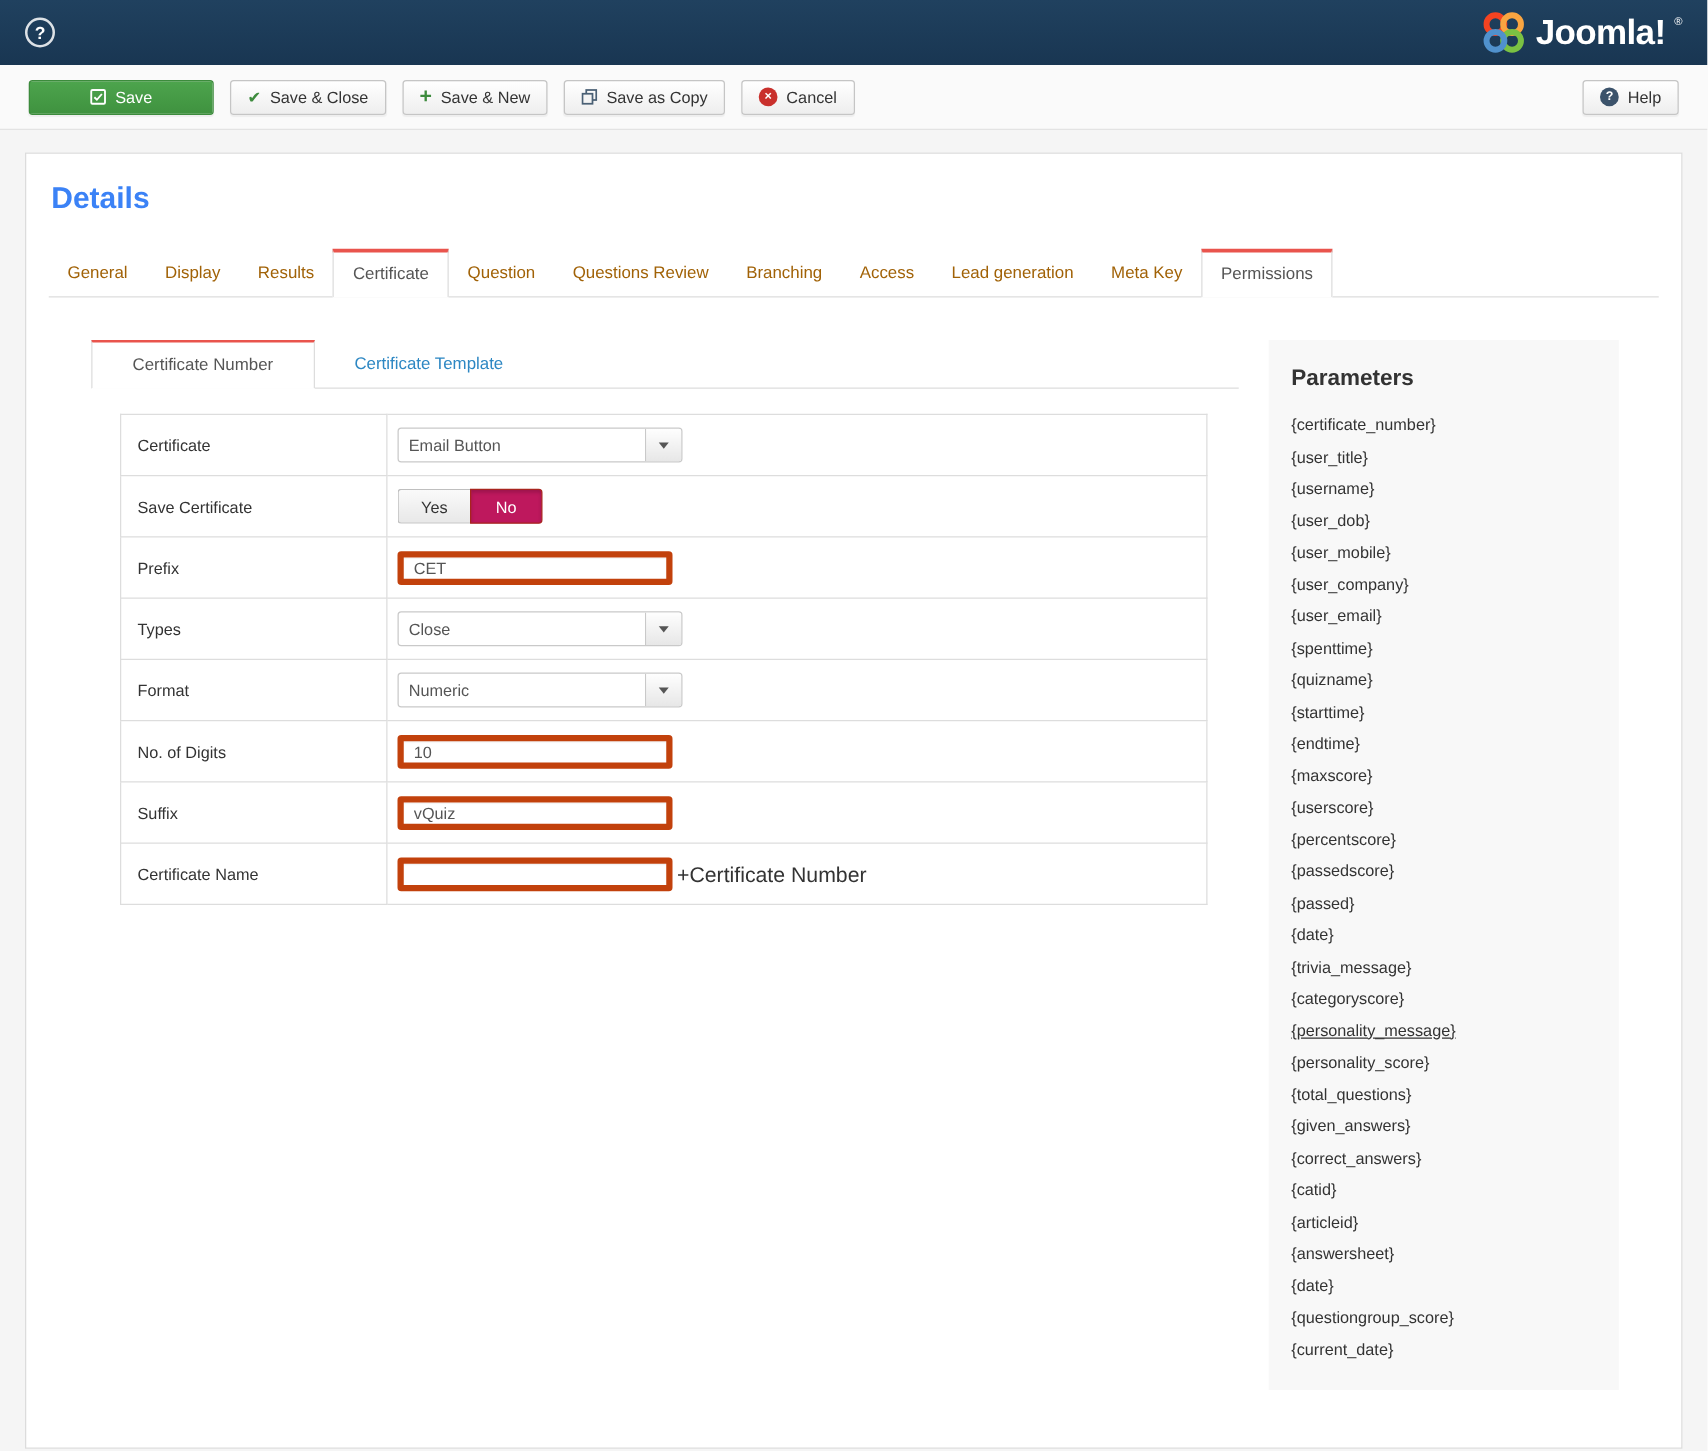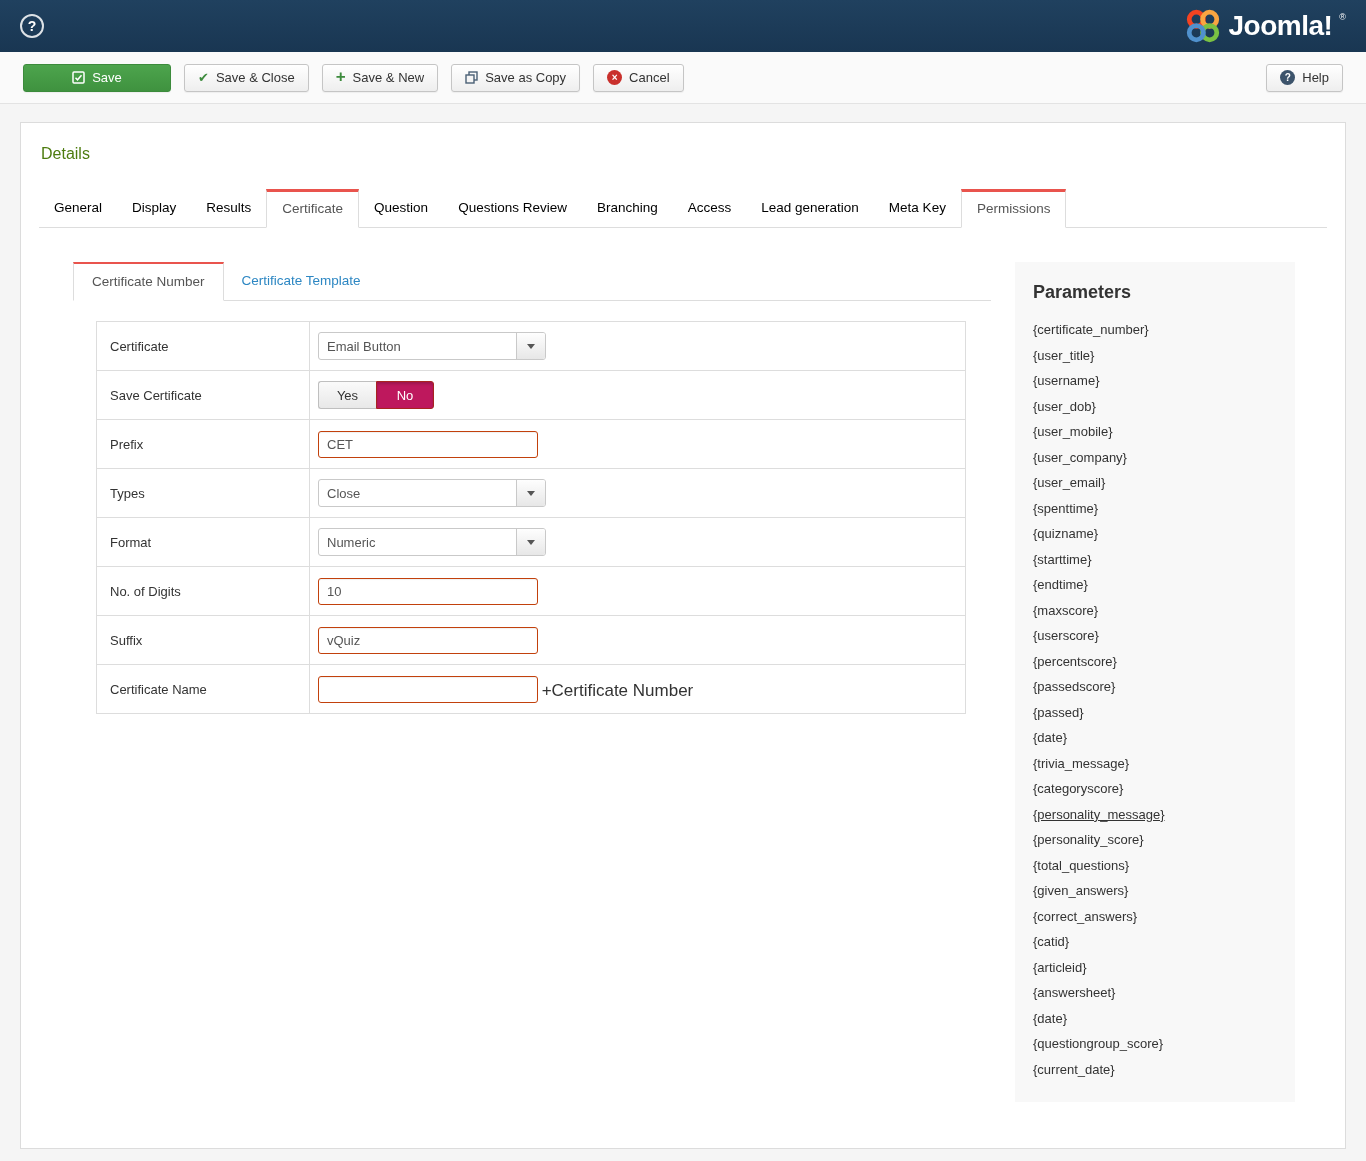--- a/index.html
+++ b/index.html
@@ -25,41 +25,41 @@
   .btn-help-right { margin-left:auto; }
   .icon-circle { width:15px; height:15px; border-radius:50%; display:inline-flex; align-items:center; justify-content:center;
                  color:#fff; font-size:10px; font-weight:bold; line-height:1; }
   .icon-cancel-bg { background:#c9302c; }
   .icon-help-bg { background:#3c536b; }
   .icon-check { color:#3d8b3d; font-size:13px; line-height:1; }
   .icon-plus { color:#3d8b3d; font-size:17px; font-weight:bold; line-height:1; margin-top:-2px; }
 
   
   .panel { margin:18px 20px 20px; background:#fff; border:1px solid #dcdcdc; min-height:1018px; }
-  .details-heading { font-size:16px; font-weight:normal; color:#4d7c0f; padding:22px 0 26px 20px; }
+  .details-heading { font-size:24px; font-weight:bold; color:#3b82f6; padding:22px 0 26px 20px; }
 
   .tabs { list-style:none; display:flex; margin:0 18px; border-bottom:1px solid #ddd; flex-wrap:wrap; }
-  .tabs li { padding:11px 15px; font-size:13.5px; color:#000000; cursor:pointer; margin-bottom:-1px; }
+  .tabs li { padding:11px 15px; font-size:13.5px; color:#a16207; cursor:pointer; margin-bottom:-1px; }
   .tabs li.active, .tabs li.accented { background:#fff; border:1px solid #ddd; border-bottom:1px solid #fff;
         border-top:3px solid #e9544d; padding-top:9px; color:#555; }
 
   .tab-content { display:flex; gap:24px; padding:34px 34px 46px 52px; }
   .left-col { width:918px; }
 
   .subtabs { list-style:none; display:flex; border-bottom:1px solid #ddd; }
-  .subtabs li { padding:11px 18px; font-size:13.5px; color:#2d87c3; cursor:pointer; margin-bottom:-1px; }
+  .subtabs li { padding:11px 32px; font-size:13.5px; color:#2d87c3; cursor:pointer; margin-bottom:-1px; }
   .subtabs li.active { background:#fff; border:1px solid #ddd; border-bottom:1px solid #fff;
         border-top:2px solid #e9544d; padding-top:10px; color:#555; }
 
   .form-table { border-collapse:collapse; margin:20px 0 0 23px; width:870px; }
   .form-table td { border:1px solid #ddd; height:49px; font-size:13px; vertical-align:middle; }
   .form-table td.lbl { width:213px; padding-left:13px; color:#333; }
   .form-table td.ctl { padding-left:8px; }
 
-  .text-input { width:220px; height:27px; border:1px solid #c2410c; border-radius:3px; padding:0 8px; font-size:13px; color:#555;
+  .text-input { width:220px; height:27px; border:5px solid #c2410c; border-radius:3px; padding:0 8px; font-size:13px; color:#555;
                 font-family:inherit; box-shadow:inset 0 1px 1px rgba(0,0,0,.06); background:#fff; }
   .select { width:228px; height:28px; border:1px solid #c9c9c9; border-radius:3px; display:inline-flex; align-items:center;
             background:#fff; cursor:pointer; vertical-align:middle; }
   .select .val { flex:1; padding:0 8px; font-size:13px; color:#555; white-space:nowrap; overflow:hidden; }
   .select .caret { width:29px; align-self:stretch; border-left:1px solid #c9c9c9; background:linear-gradient(#fefefe,#e7e7e7);
                    display:flex; align-items:center; justify-content:center; border-radius:0 2px 2px 0; }
   .select .caret::after { content:""; border-left:4px solid transparent; border-right:4px solid transparent; border-top:5px solid #555; }
 
   .btn-group { display:inline-flex; vertical-align:middle; }
   .tog { height:28px; min-width:58px; padding:0 15px; font-size:13px; display:inline-flex; align-items:center; justify-content:center;

